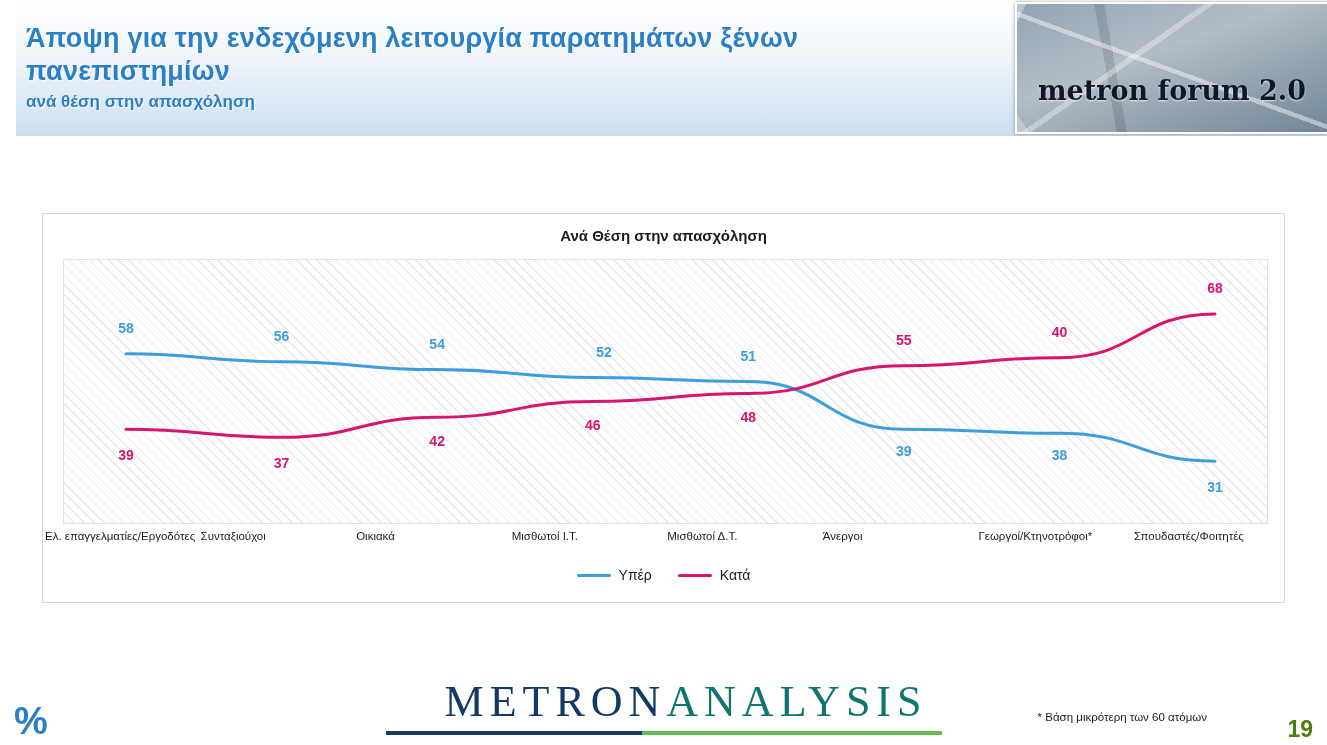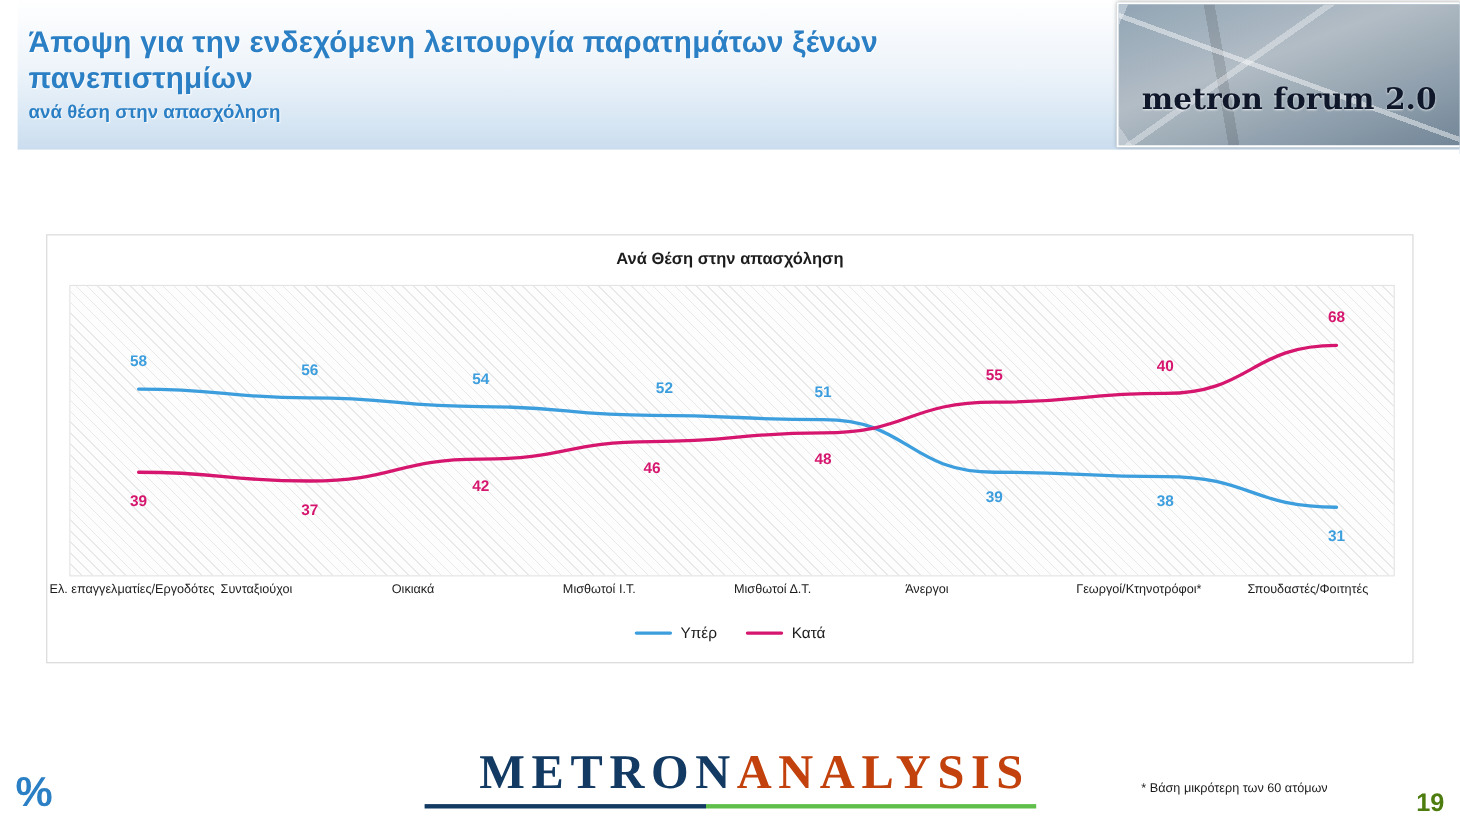--- a/index.html
+++ b/index.html
@@ -199,22 +199,22 @@
   .brand {
     position: absolute;
     left: 50%;
     transform: translateX(-50%);
     bottom: 18px;
     font-family: "Liberation Serif", serif;
     font-size: 44px;
     letter-spacing: 6px;
     white-space: nowrap;
   }
-  .brand .b-dark { color: #123a63; font-weight: bold; margin-left: 45px; }
-  .brand .b-green { color: #c2410c; font-weight: bold; margin-top: 13px; }
+  .brand .b-dark { color: #123a63; font-weight: normal; margin-left: 45px; }
+  .brand .b-green { color: #0f766e; font-weight: normal; margin-top: 13px; }
   .brand-underline {
     position: absolute;
     left: 50%;
     transform: translateX(-50%);
     bottom: 10px;
     width: 556px;
     height: 4px;
     background: linear-gradient(to right, #123a63 0%, #123a63 46%, #5fbf4a 46%, #5fbf4a 100%);
   }
   .note {

